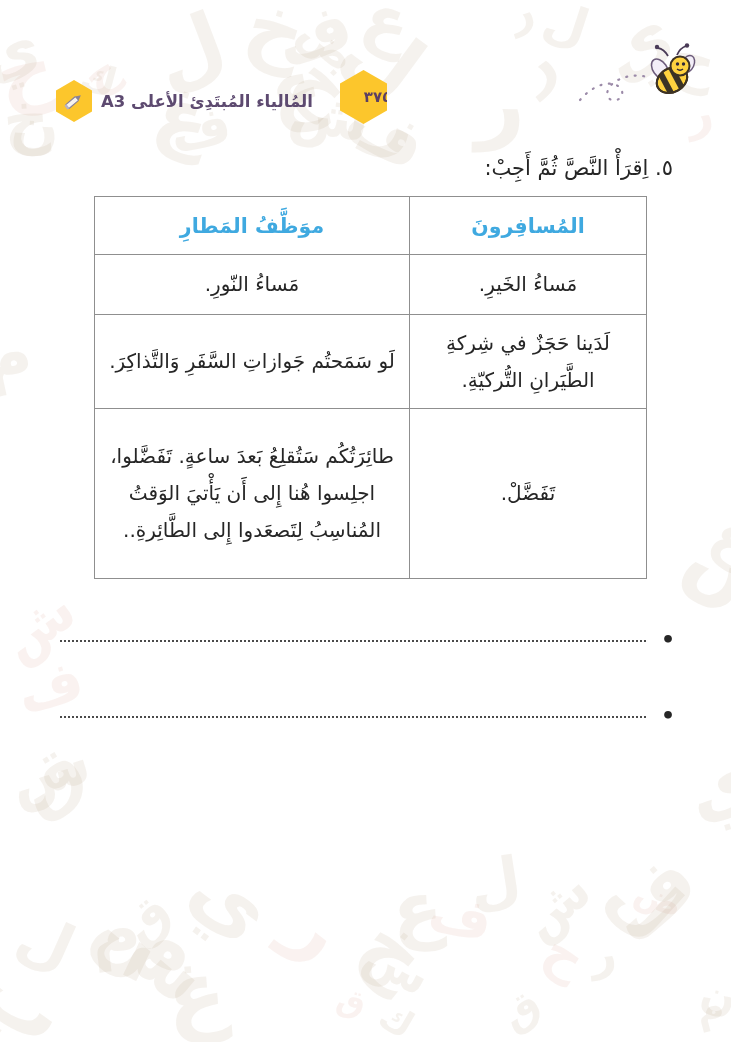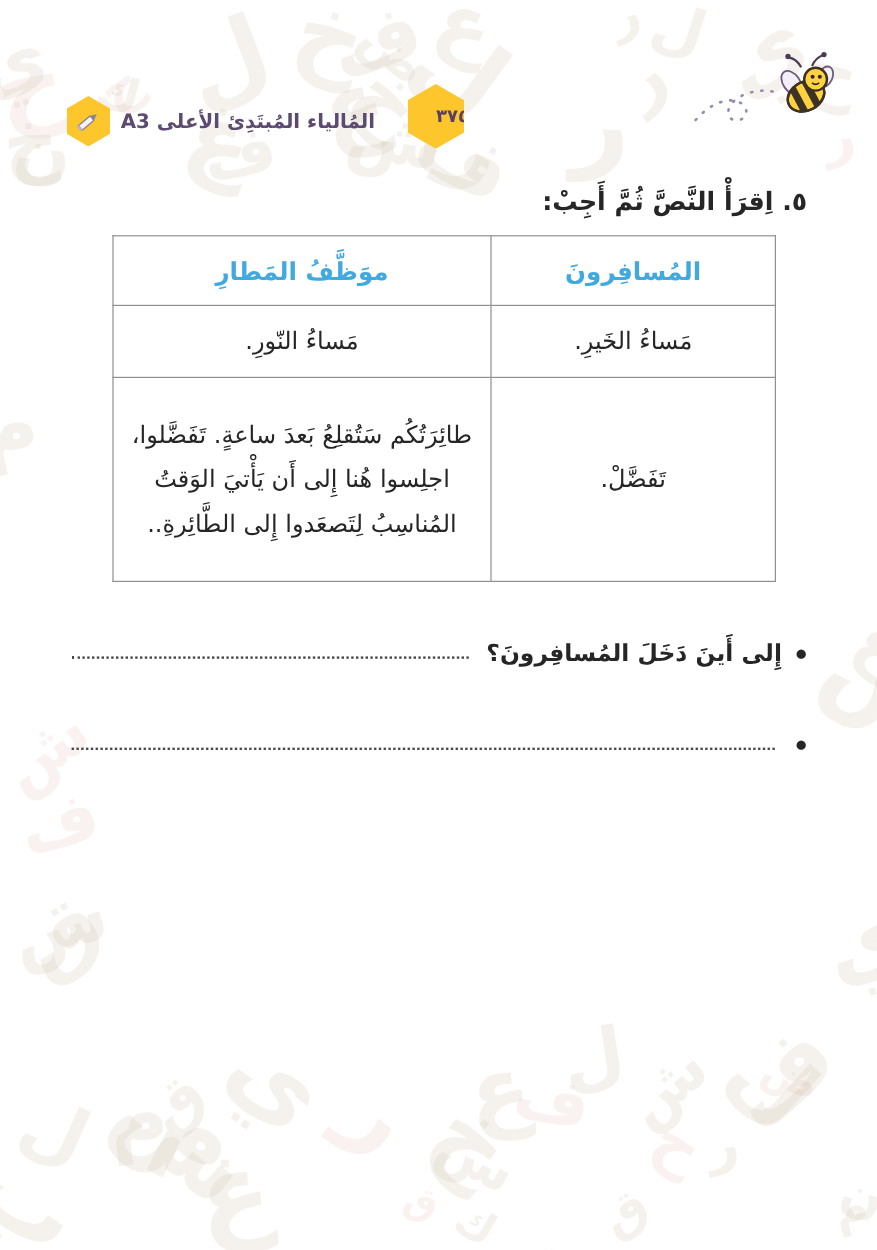--- a/index.html
+++ b/index.html
@@ -36,21 +36,21 @@
     position:absolute; top:80px; left:56px;
     display:flex; align-items:center; gap:9px;
   }
   .level-text { color:#5d4a70; font-size:16.5px; font-weight:700; white-space:nowrap; }
   .pencil-hex { width:36px; height:42px; background:#fcc62c; }
 
   
   .content { position:relative; z-index:2; padding-top:156px; }
   .exercise-heading {
     margin:0 58px 16px 0; text-align:right;
-    font-size:21px; font-weight:700; color:#262626;
+    font-size:21px; font-weight:400; color:#262626;
   }
   .intro {
     margin:0 auto 16px; width:622px; text-align:center;
     font-size:20.5px; font-weight:500; color:#262626; line-height:1.7;
   }
   table.dialogue {
     border-collapse:collapse; table-layout:fixed;
     width:552px; margin-right:84px; margin-left:95px; background:#fff;
   }
   table.dialogue th, table.dialogue td {
@@ -224,31 +224,34 @@
         <tr>
           <th>المُسافِرونَ</th>
           <th>موَظَّفُ المَطارِ</th>
         </tr>
       </thead>
       <tbody>
         <tr class="r1">
           <td>مَساءُ الخَيرِ.</td>
           <td>مَساءُ النّورِ.</td>
         </tr>
+        <tr class="r2">
+          <td>لَدَينا حَجَزٌ في شِركةِ الطَّيَرانِ التُّركيّةِ.</td>
+          <td>لَو سَمَحتُم جَوازاتِ السَّفَرِ وَالتَّذاكِرَ.</td>
+        </tr>
         <tr class="r3">
           <td>تَفَضَّلْ.</td>
           <td>طائِرَتُكُم سَتُقلِعُ بَعدَ ساعةٍ. تَفَضَّلوا، اجلِسوا هُنا إِلى أَن يَأْتيَ الوَقتُ المُناسِبُ لِتَصعَدوا إِلى الطَّائِرةِ..</td>
         </tr>
       </tbody>
     </table>
 
     <div class="questions">
       <div class="q-row">
         <span class="q-bullet">•</span>
-        <span class="q-text">إِلى أَينَ دَخَلَ المُسافِرونَ؟</span>
         <span class="answer-dots"></span>
       </div>
       <div class="q-row">
         <span class="q-bullet">•</span>
         <span class="answer-dots"></span>
       </div>
     </div>
   </main>
 
 

